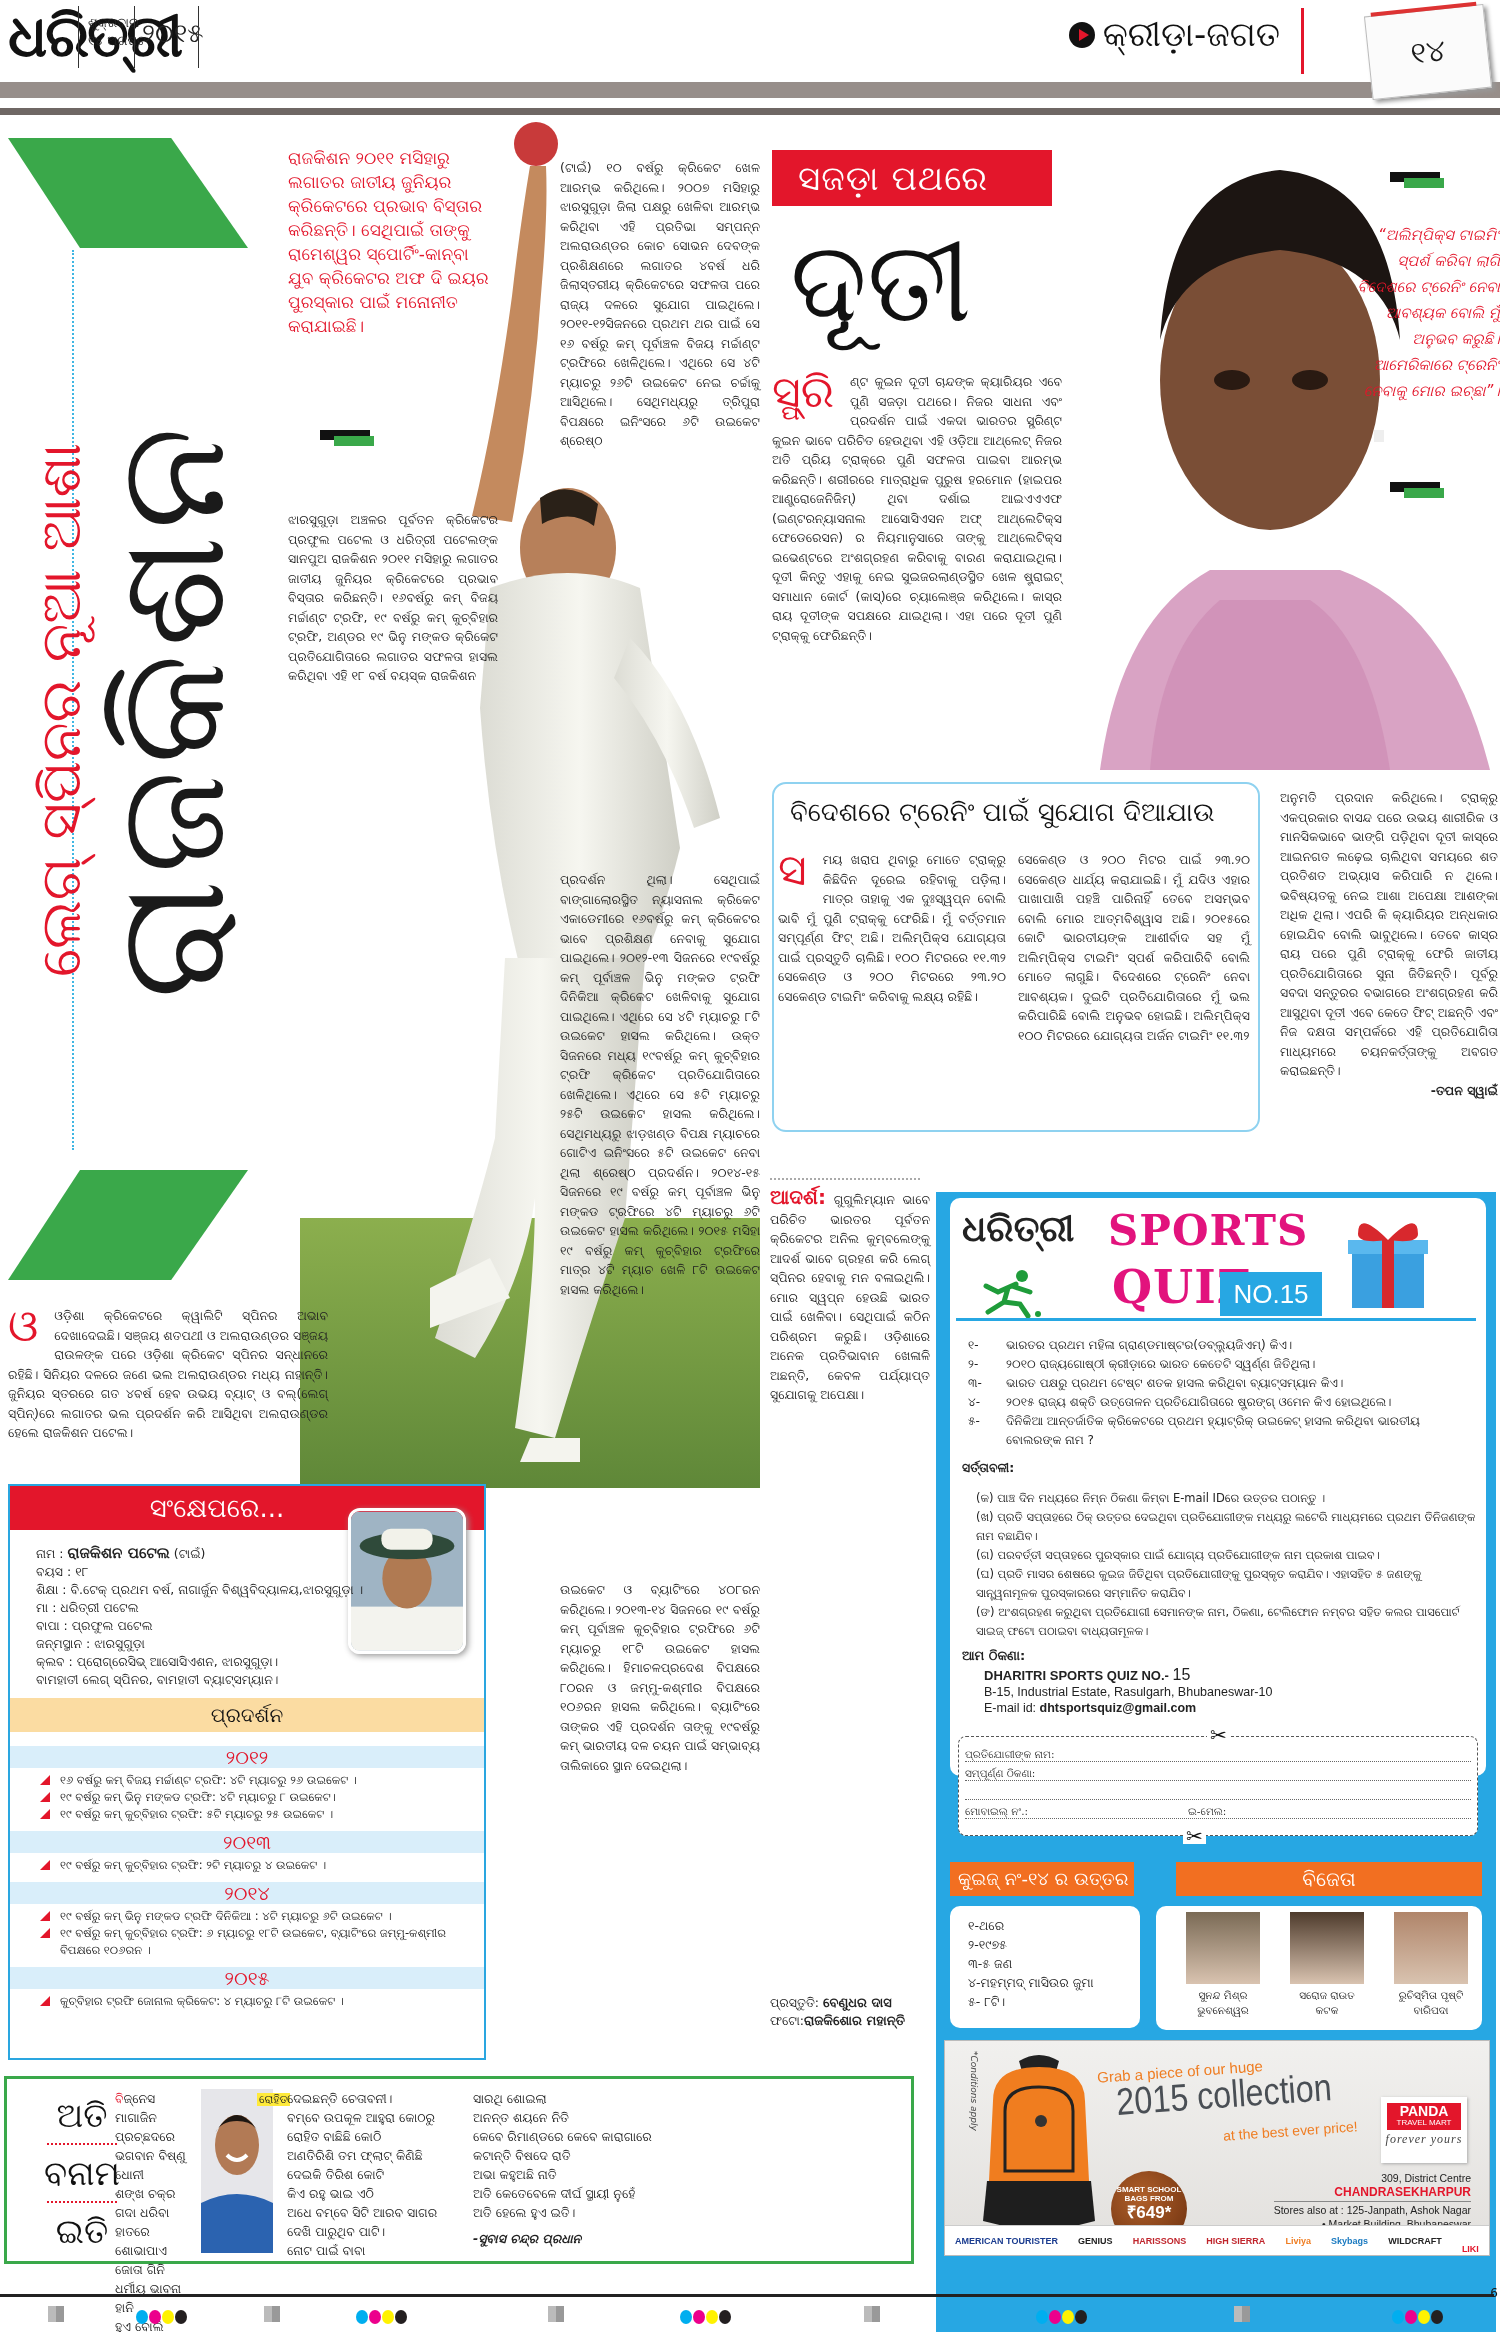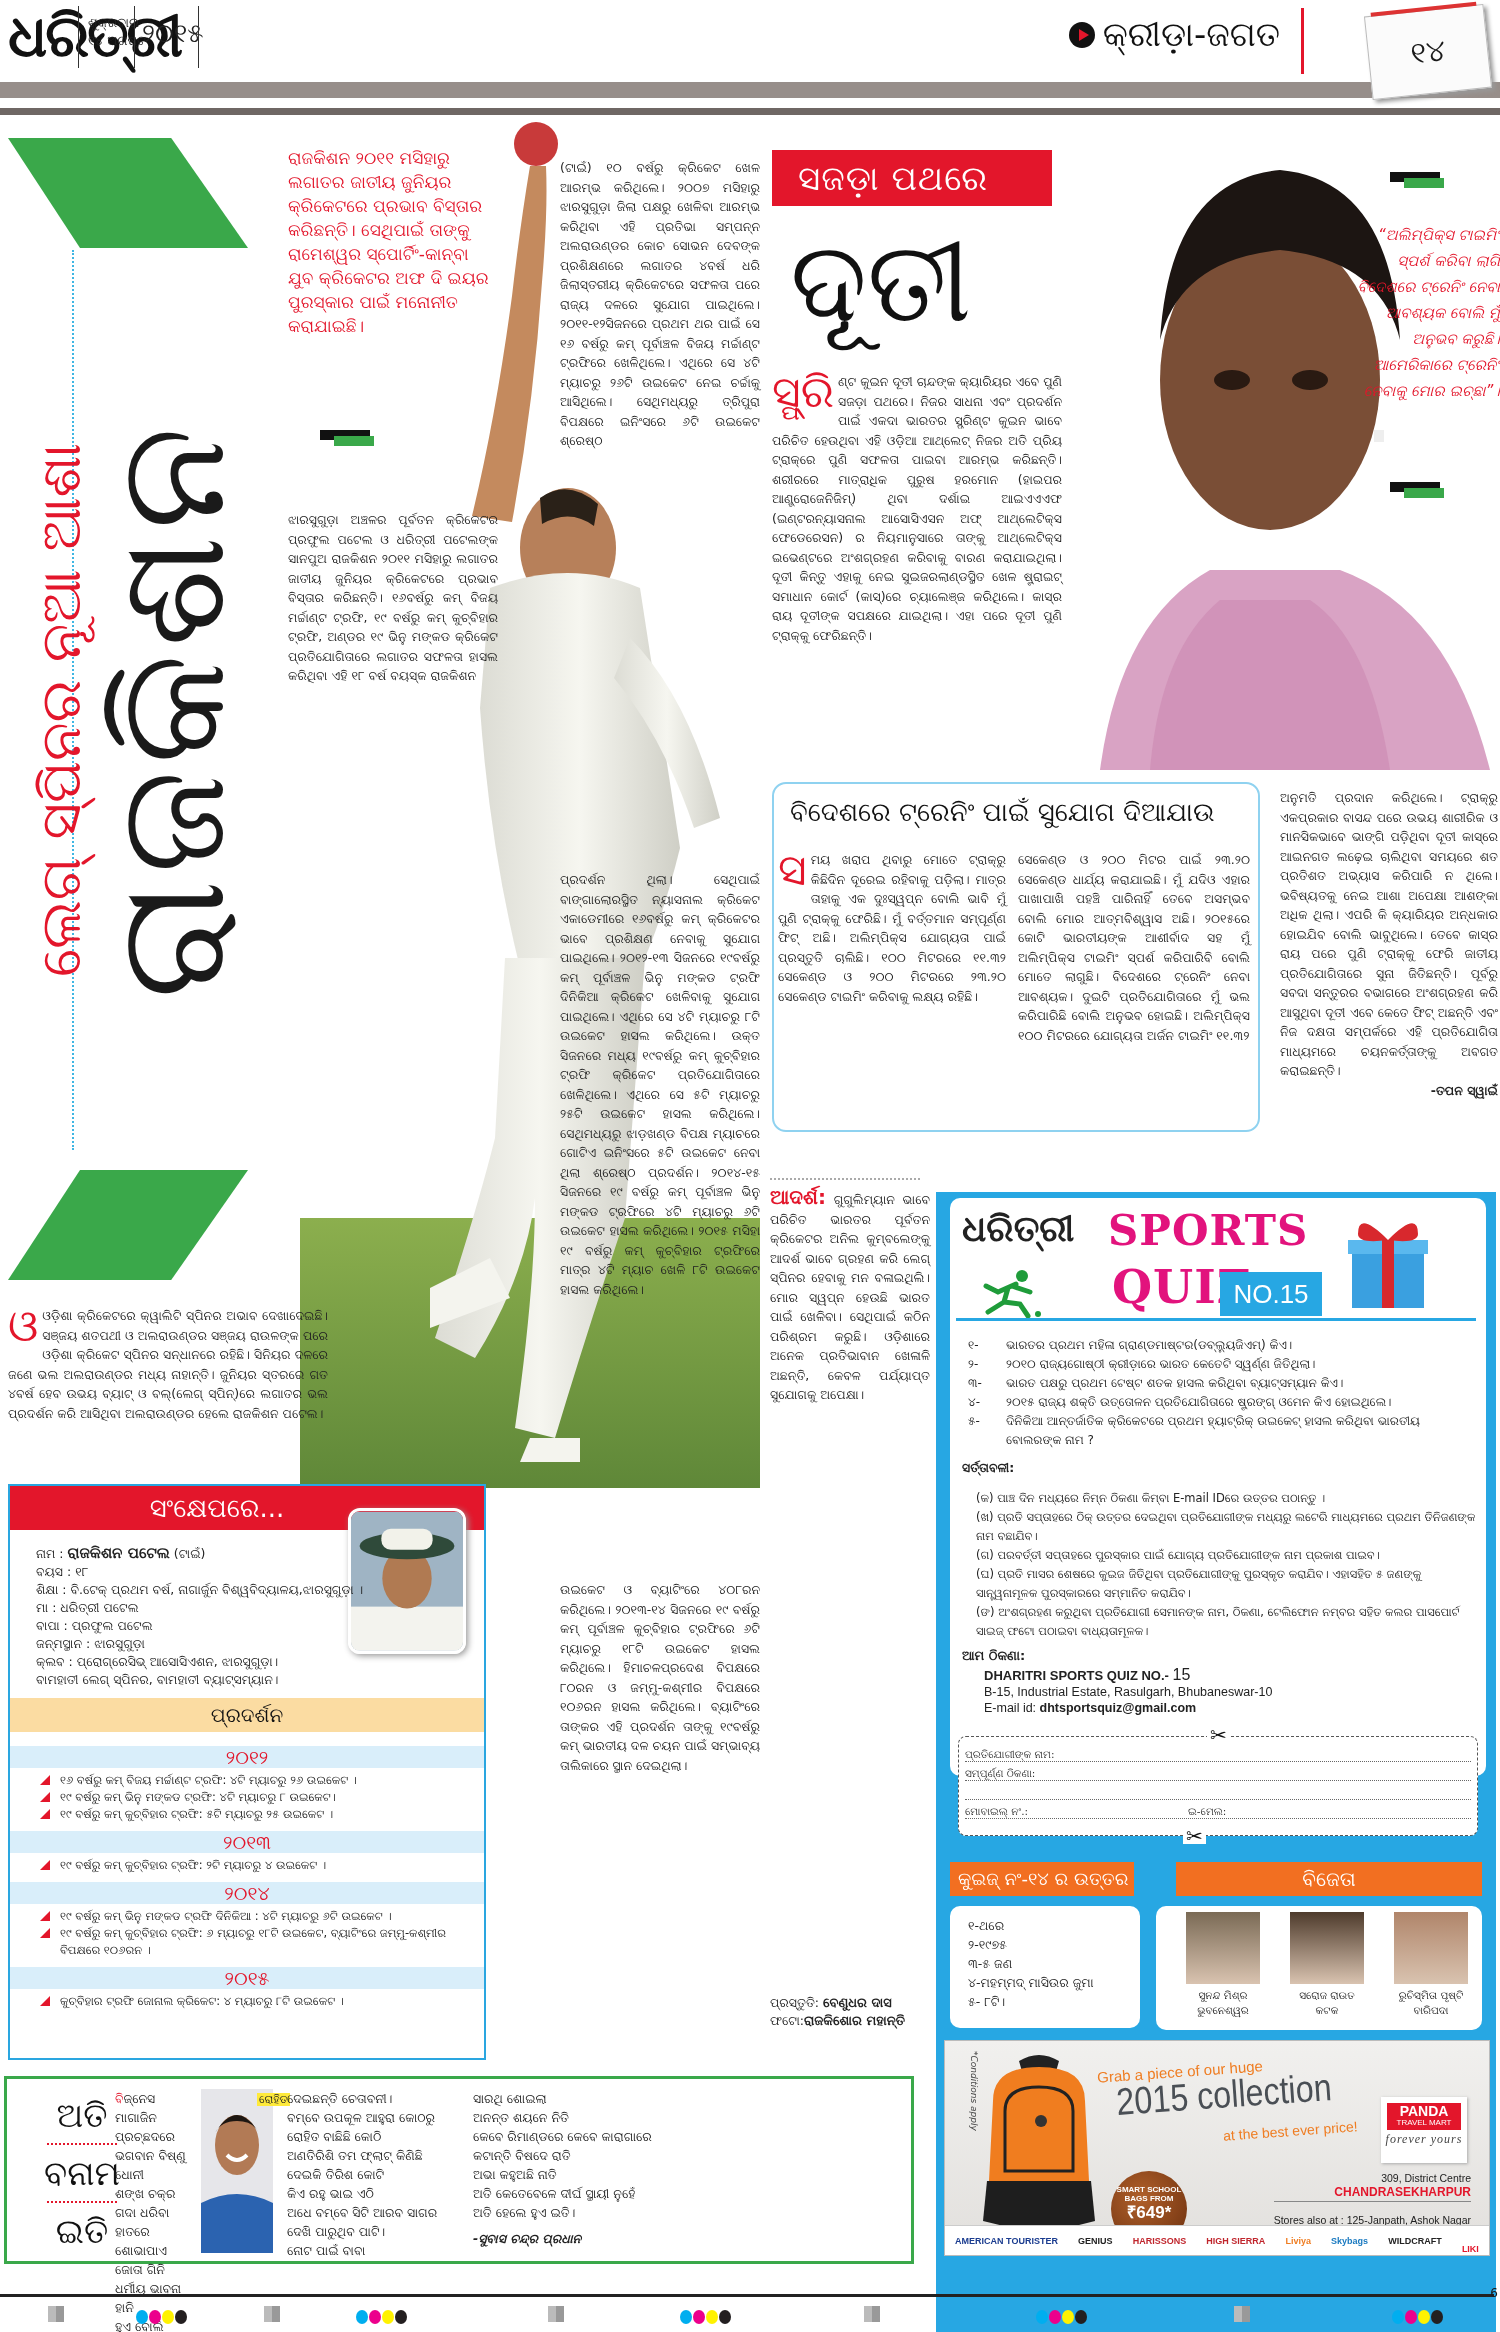--- a/index.html
+++ b/index.html
@@ -32,21 +32,21 @@
   .deco-bar { width: 50px; height: 10px; background:#111; position:absolute; }
   .deco-bar::after { content:""; position:absolute; left: 14px; top: 6px; width: 40px; height: 10px; background:#3aa84a; }
 
   .player-photo { left: 300px; top: 118px; width: 460px; height: 1370px; }
   .col-text { font-size: 12.5px; line-height: 19.5px; text-align: justify; color:#222; }
   .c1 { left: 560px; top: 158px; width: 200px; }
   .c2 { left: 288px; top: 510px; width: 210px; }
   .c3 { left: 560px; top: 870px; width: 200px; }
   .c4 { left: 560px; top: 1580px; width: 200px; }
   .c0 { left: 8px; top: 1306px; width: 320px; }
-  .dropcap { float:left; font-size: 44px; line-height: 40px; color:#e3162b; margin-right: 4px; }
+  .dropcap { float:left; font-size: 44px; line-height: 40px; color:#e3162b; margin-right: 16px; }
 
   
   .profile-box { left: 8px; top: 1484px; width: 478px; height: 576px; border: 2px solid #2aa6e0; background:#fff; }
   .profile-head { position:absolute; left:0; top:0; width:100%; height:44px; background:#e3162b; color:#fff; font-size: 26px; text-align:center; line-height:44px; padding-right: 60px; }
   .profile-photo { position:absolute; right: 18px; top: 22px; width: 118px; height: 146px; border-radius: 12px; border: 3px solid #fff; box-shadow: 2px 2px 6px #999; overflow:hidden; }
   .profile-list { position:absolute; left: 26px; top: 58px; font-size: 12.5px; line-height: 18px; color:#222; }
   .profile-list b { font-size: 15px; }
   .perf-head { position:absolute; left:0; top: 212px; width:100%; height: 34px; background:#fbdca2; text-align:center; font-size: 20px; line-height:34px; color:#111; }
   .year-band { width:100%; height: 22px; background:#d9eefa; text-align:center; font-size: 19px; line-height:22px; color:#e3162b; margin: 8px 0 4px; }
   .perf-list { position:absolute; left:0; top: 252px; width:100%; }
@@ -110,21 +110,21 @@
   .price-badge .pv { font-size: 17px; line-height: 20px; }
   .ad-grab { position:absolute; left: 152px; top: 22px; font-family:"Liberation Sans", sans-serif; font-size: 15px; color:#ef7d22; transform: rotate(-4deg); }
   .ad-coll { position:absolute; left: 170px; top: 40px; font-family:"Liberation Sans", sans-serif; font-size: 38px; color:#4a4f55; transform: rotate(-4deg) scaleX(0.85); transform-origin: 0 0; white-space: nowrap; }
   .ad-best { position:absolute; left: 278px; top: 82px; font-family:"Liberation Sans", sans-serif; font-size: 14px; color:#ef7d22; transform: rotate(-4deg); }
   .panda { position:absolute; right: 22px; top: 56px; width: 86px; height: 66px; background:#fff; box-shadow: 1px 1px 3px #aaa; text-align:center; font-family:"Liberation Sans", sans-serif; }
   .panda .pbox { background:#e3162b; color:#fff; margin: 6px 6px 2px; padding: 2px 0; font-weight:bold; font-size: 14px; line-height: 13px; }
   .panda .pbox small { display:block; font-size: 8px; font-weight:normal; line-height: 10px; }
   .panda .tag { font-family:"Liberation Serif", serif; font-style: italic; font-size: 12px; color:#444; letter-spacing: 1px; }
   .ad-addr { position:absolute; right: 18px; top: 130px; text-align:right; font-family:"Liberation Sans", sans-serif; font-size: 10.5px; line-height: 14px; color:#222; }
   .ad-addr .city { color:#e3162b; font-weight:bold; font-size: 12px; }
-  .ad-addr .also { border-top: 1px solid #888; margin-top: 2px; padding-top: 11px; }
+  .ad-addr .also { border-top: 1px solid #888; margin-top: 2px; padding-top: 1px; }
   .brands { position:absolute; left: 0; bottom: 0; width: 100%; height: 30px; background:#fff; border-top:1px solid #ccc; display:flex; justify-content: space-around; align-items:center; font-family:"Liberation Sans", sans-serif; font-size: 9px; font-weight: bold; }
 
   
   .poem-box { left: 4px; top: 2076px; width: 910px; height: 188px; border: 3px solid #3aa84a; }
   .poem-title { position:absolute; left: 30px; top: 14px; width: 90px; text-align:center; font-size: 34px; line-height: 44px; color:#111; }
   .poem-title .dots { border-top: 2px dotted #e3162b; width: 70px; margin: 6px auto; height: 0; }
   .poem-col { position:absolute; font-size: 12.5px; line-height: 19px; color:#222; }
   .rohit-photo { position:absolute; left: 194px; top: 10px; width: 72px; height: 164px; }
   .rohit-tag { position:absolute; left: 250px; top: 14px; background:#ffea3b; font-size: 11px; padding: 0 2px; color:#222; }
 

